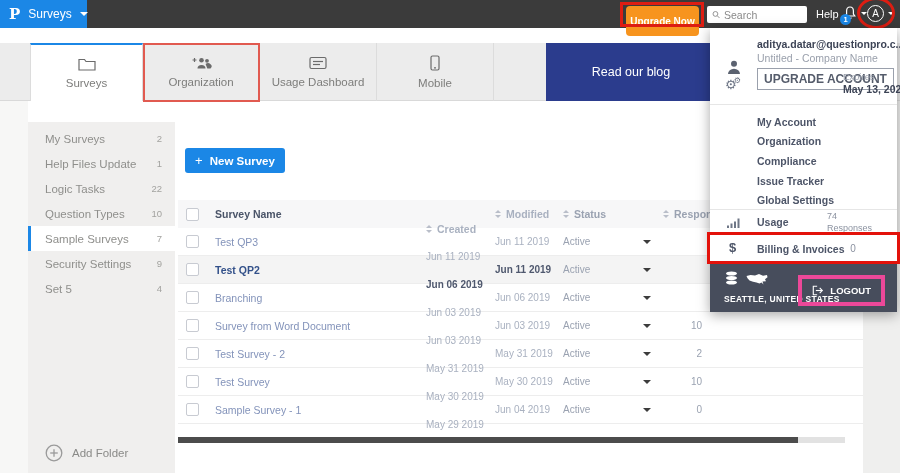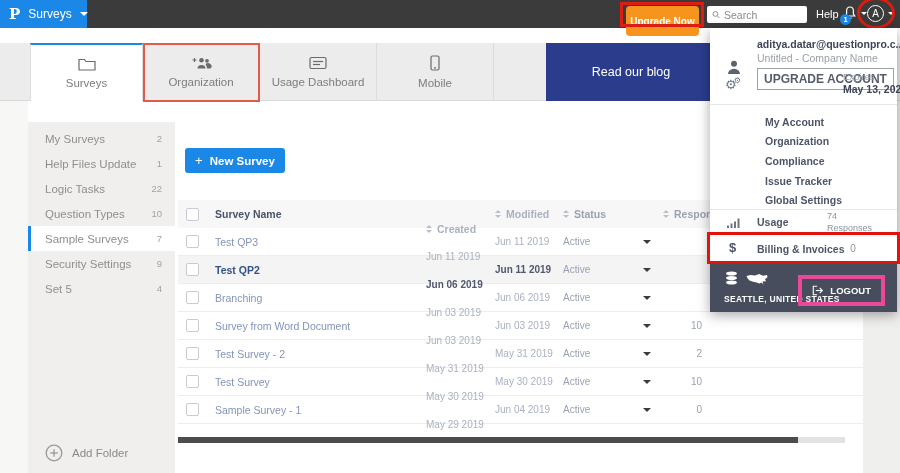--- a/index.html
+++ b/index.html
@@ -76,21 +76,21 @@
   
   #panel { position:absolute; left:710px; top:28px; width:187px; height:284px; background:#fff; box-shadow:0 3px 12px rgba(0,0,0,0.35); z-index:20; }
   .user-sec { position:relative; height:77px; border-bottom:1px solid #e6e6e6; }
   .email { position:absolute; left:47px; top:10px; font-weight:bold; color:#3d4456; font-size:10.5px; white-space:nowrap; }
   .company { position:absolute; left:47px; top:24px; color:#9aa0ac; font-size:10.5px; }
   .person { position:absolute; left:16px; top:31px; }
   .edition { position:absolute; left:47px; top:40px; color:#9aa0ac; font-size:10.5px; }
   .upgrade-acc { position:absolute; left:47px; top:40px; border:1px solid #9aa0ac; background:#fff; color:#555c6b; font-size:12px; font-weight:bold; padding:3px 6px; cursor:pointer; font-family:inherit; }
   .expires-label { position:absolute; left:133px; top:43px; color:#9aa0ac; font-size:9.5px; }
   .expires-date { position:absolute; left:133px; top:55px; color:#3d4456; font-weight:bold; font-size:10.5px; white-space:nowrap; }
-  .menu-sec { height:105px; border-bottom:1px solid #e6e6e6; padding-top:7px; position:relative; list-style:none;padding-left:8px; }
+  .menu-sec { height:105px; border-bottom:1px solid #e6e6e6; padding-top:7px; position:relative; list-style:none; }
   .menu-sec li { height:19.6px; display:flex; align-items:center; padding-left:47px; font-size:10.5px; font-weight:bold; color:#4d5568; cursor:pointer; }
   .gears { position:absolute; left:15px; top:49px; font-size:13px; color:#6e7686; }
   .gears i { font-style:normal; font-size:8px; position:relative; top:-6px; left:-3px; }
   .usage-row { position:relative; height:25px; border-bottom:1px solid #e6e6e6; }
   .usage-row .lbl, .billing-row .lbl { position:absolute; left:47px; top:50%; transform:translateY(-50%); font-size:10.5px; font-weight:bold; color:#4d5568; }
   .chart-icon { position:absolute; left:16px; top:7px; }
   .usage-val { position:absolute; right:18px; top:1px; width:52px; text-align:left; color:#8b92a0; font-size:9px; line-height:11.5px; }
   .billing-row { position:relative; height:28px; cursor:pointer; }
   .dollar { position:absolute; left:19px; top:5px; font-size:13px; font-weight:bold; color:#4d5568; }
   .bill-val { position:absolute; right:18px; top:8px; width:52px; text-align:center; color:#8b92a0; font-size:10px; }

